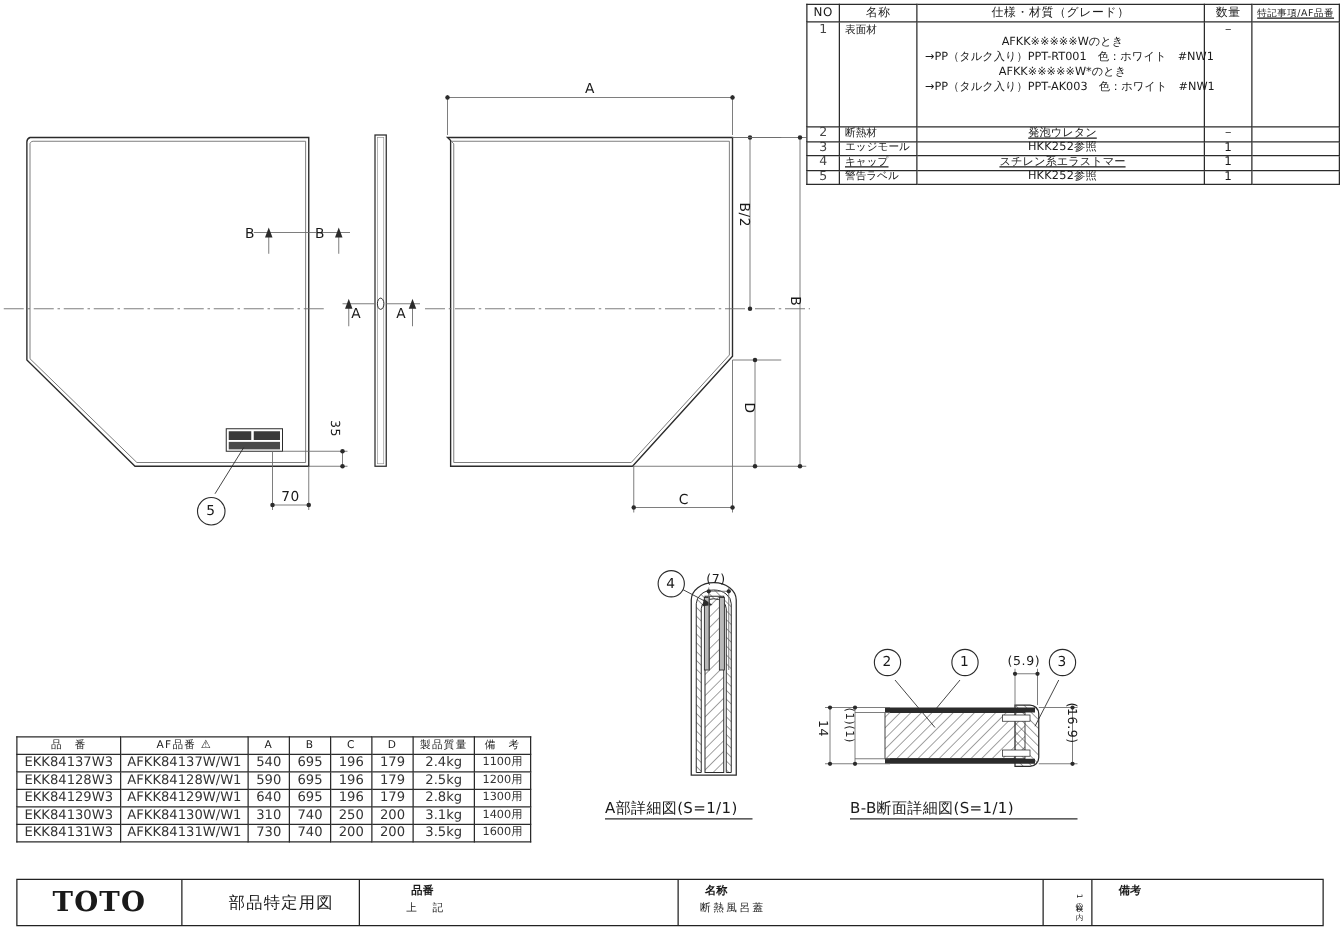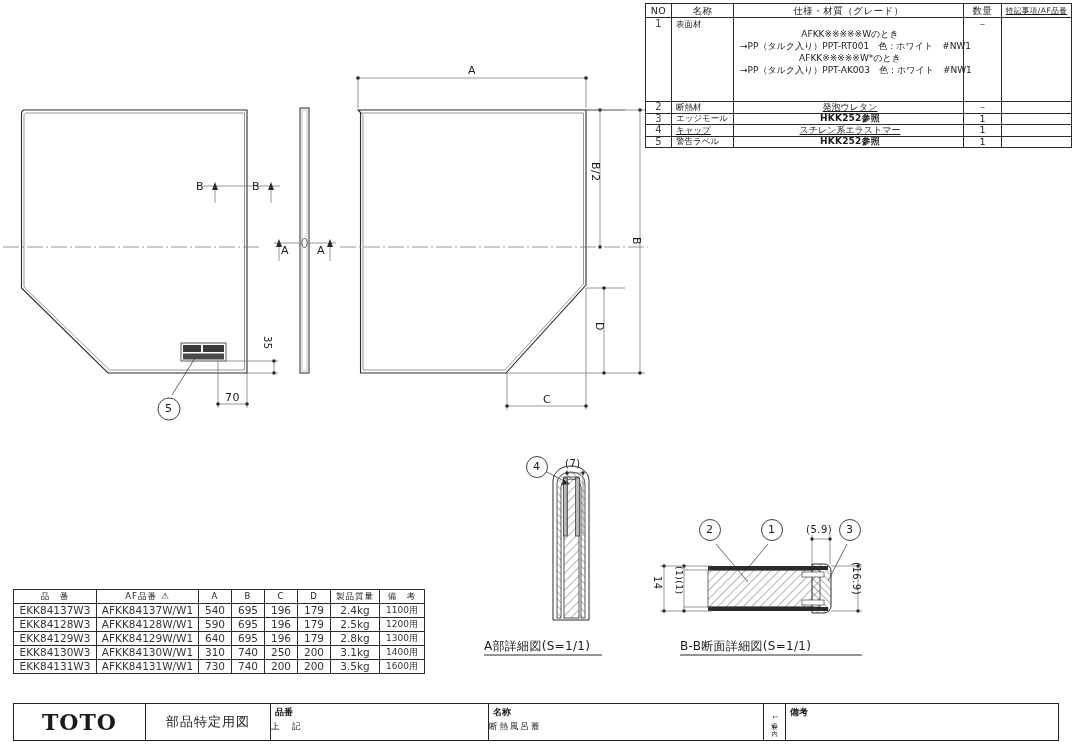--- a/index.html
+++ b/index.html
@@ -30,43 +30,43 @@
   #spec-table table{width:426px;table-layout:fixed;border-radius:27px;}
   #spec-table thead td{text-align:center;font-size:9.5px;height:13px;letter-spacing:.5px;}
   #spec-table td.no{text-align:center;font-size:10px;color:#444;}
   #spec-table td.nm{text-align:left;font-size:8.5px;padding-left:4px;}
   #spec-table td.sp{text-align:center;font-size:9px;padding-left:6px;}
   #spec-table td.qt{text-align:center;font-size:9.5px;}
   #spec-table td.rm{text-align:center;}
   #spec-table .spec-lines{line-height:1.32;}
   #spec-table .spec-lines div{white-space:nowrap;}
   #spec-table .tiny{font-size:7.5px;text-decoration:underline;}
-  #spec-table .big{font-size:10.5px;letter-spacing:.2px;font-weight:bold;}
+  #spec-table .big{font-size:10.5px;letter-spacing:.2px;}
 
   
   #model-table{left:13px;top:589px;font-size:9.5px;}
   #model-table table td{height:13px;text-align:center;}
   #model-table thead td{font-size:8.5px;letter-spacing:1px;}
   #model-table td.code{font-size:10.5px;letter-spacing:0px;padding:0 4px;color:#333;}
   #model-table td.num{font-size:10.5px;color:#333;}
   #model-table td.rem{font-size:9px;color:#333;}
   #model-table .warn-tri{display:inline-block;font-size:9px;}
 
   
   #title-block{left:13px;top:703px;width:1046px;height:38px;
-    border:1.4px solid #222;box-sizing:border-box;display:flex;}
+    border:1.4px solid #222;box-sizing:border-box;display:flex;gap:17px;}
   #title-block .cell{border-right:1.2px solid #222;position:relative;height:100%;box-sizing:border-box;}
   #title-block .cell:last-child{border-right:none;}
   .tb-logo{width:132px;display:flex;align-items:center;justify-content:center;}
   .tb-logo span{font-family:"DejaVu Serif","Liberation Serif",serif;font-weight:bold;font-size:22px;letter-spacing:1px;}
   .tb-kind{width:125px;display:flex;align-items:center;justify-content:center;font-size:13px;letter-spacing:1px;}
   .tb-field{position:relative;}
   .tb-field .lbl{position:absolute;left:4px;top:2px;font-size:9px;font-weight:bold;}
   .tb-field .val{position:absolute;left:0;right:0;top:17px;text-align:left;font-size:8.5px;letter-spacing:2px;}
-  .tb-hin{width:218px;}
+  .tb-hin{width:218px;margin-left:20px;}
   .tb-name{width:275px;}
   .tb-sheet{width:22px;display:flex;align-items:center;justify-content:center;}
   .tb-sheet .vert{writing-mode:vertical-rl;font-size:6px;line-height:1;letter-spacing:0px;}
   .tb-remark{flex:1;}
   .tb-remark .val{text-align:left;left:6px;}
 
   
   .dlabel{font-size:11px;letter-spacing:.5px;}
   .vlabel{writing-mode:vertical-rl;font-size:11px;letter-spacing:.5px;}
   .caption{font-size:12px;letter-spacing:.3px;}

